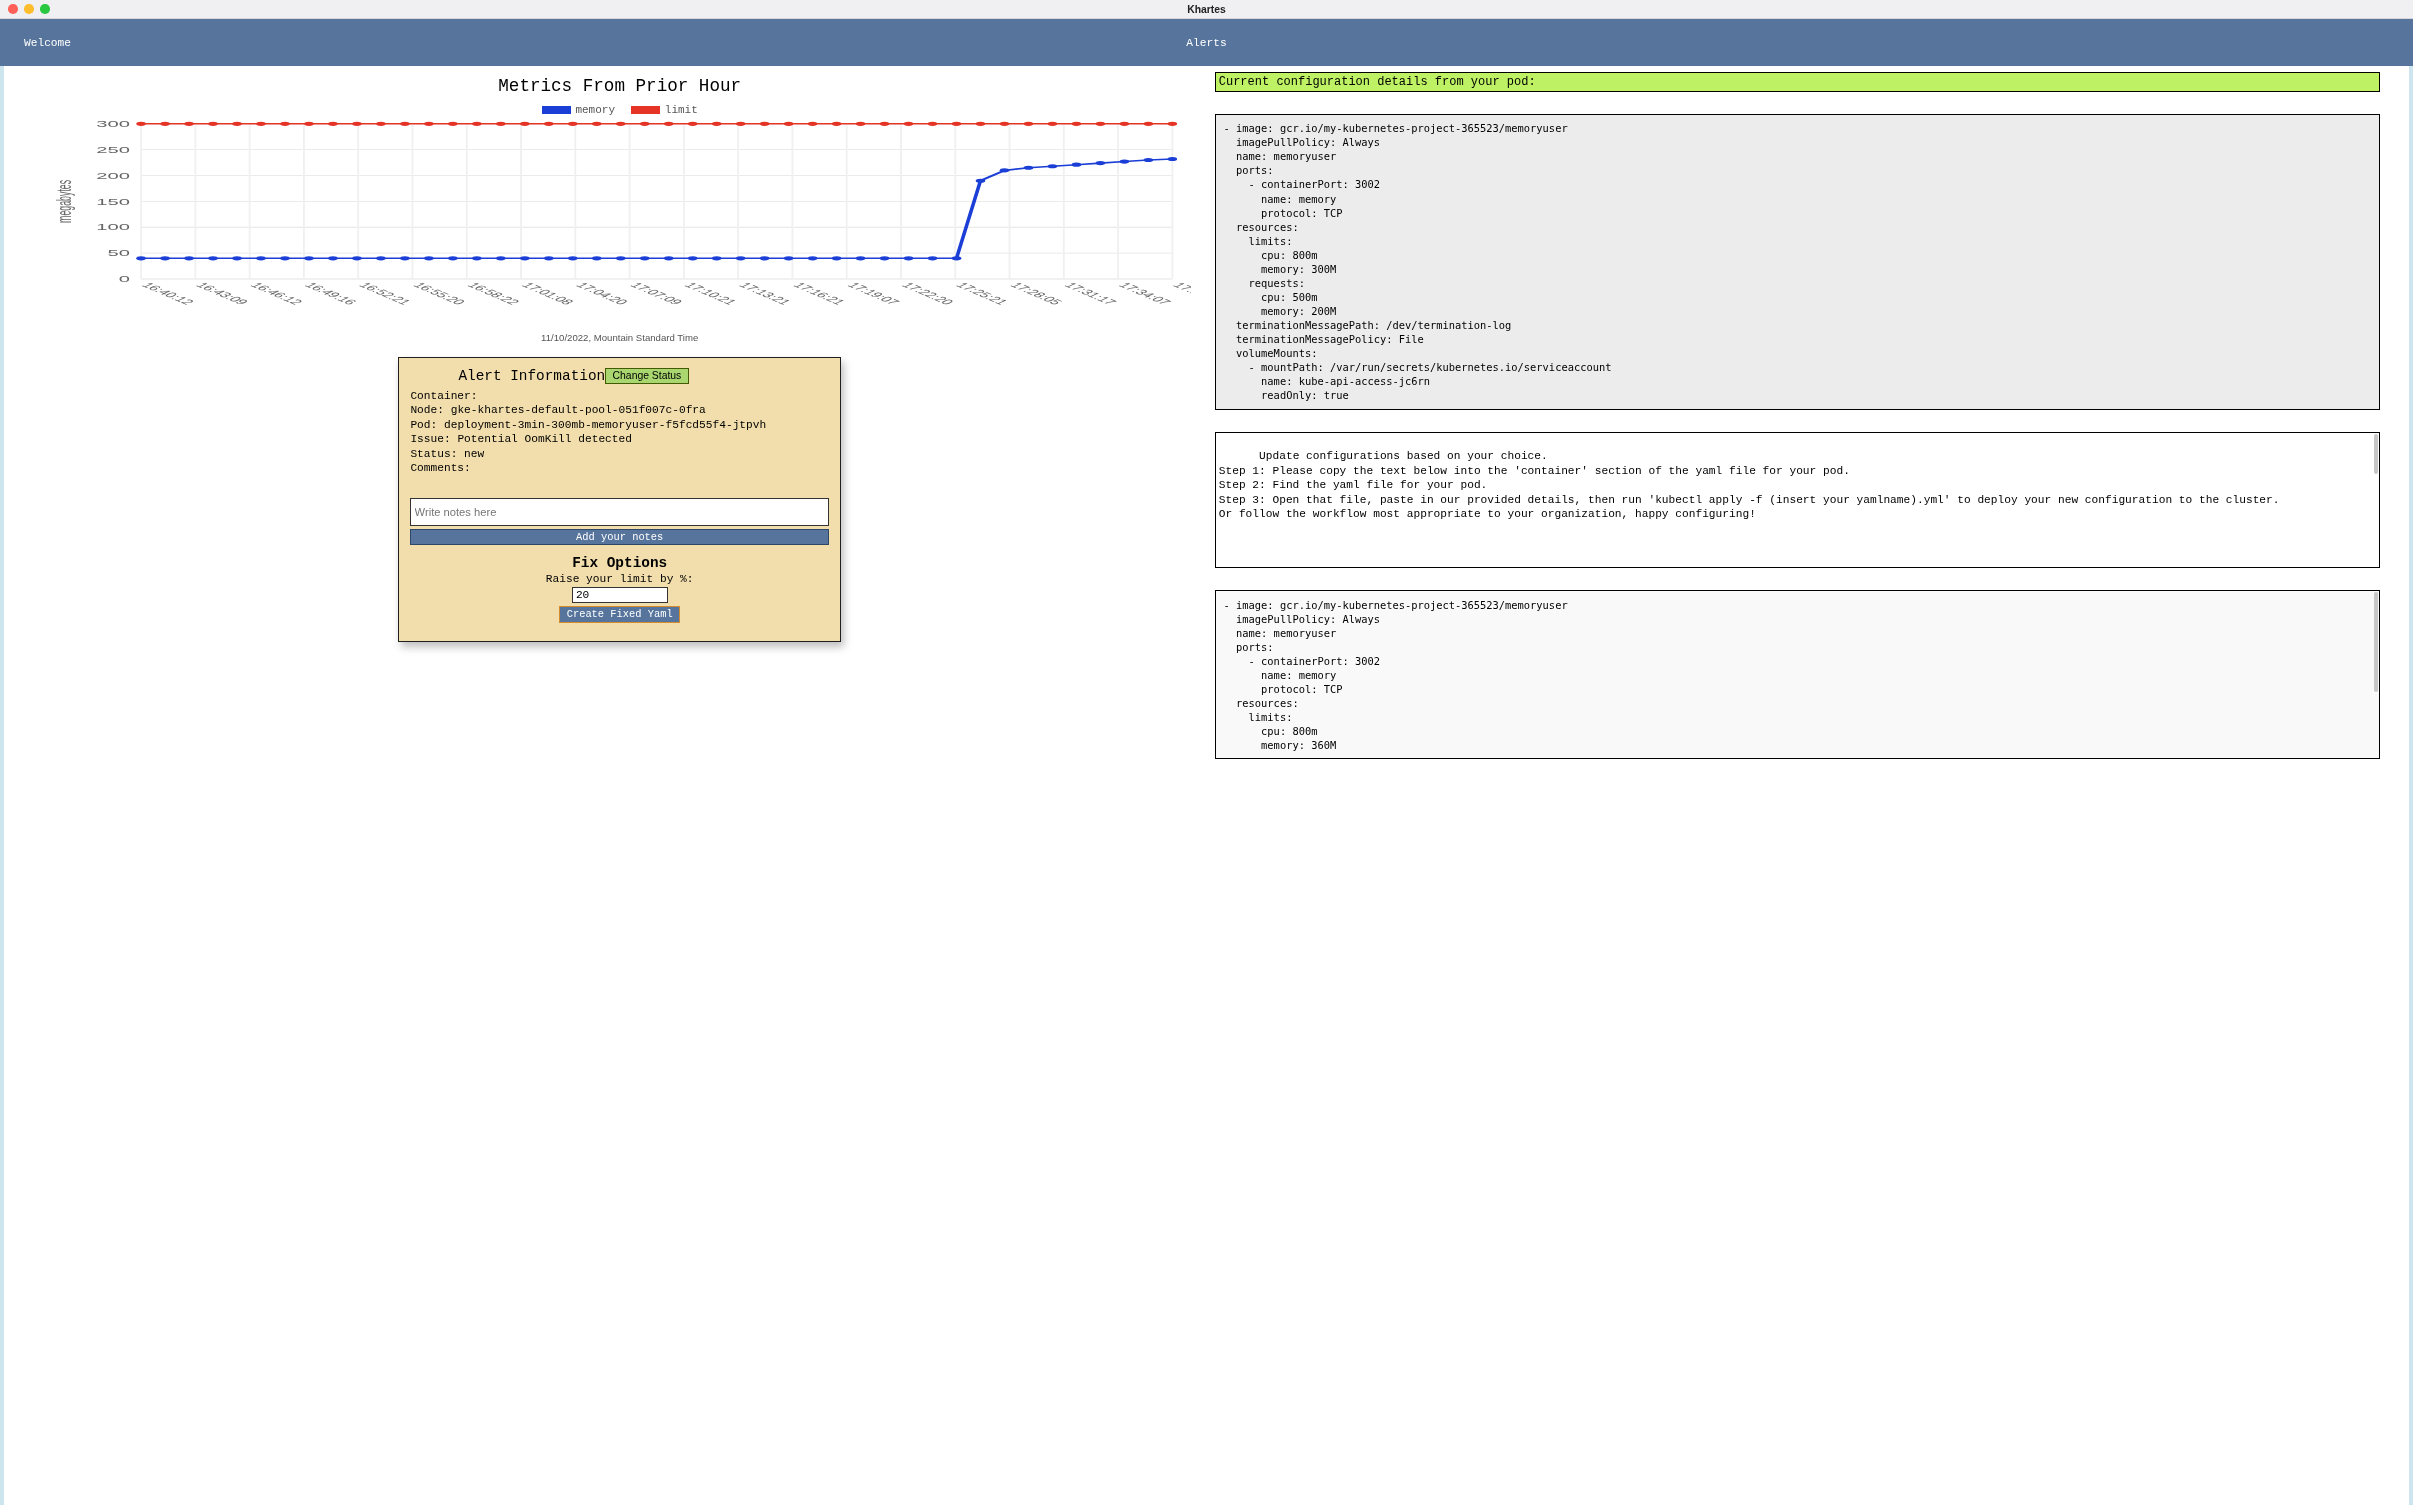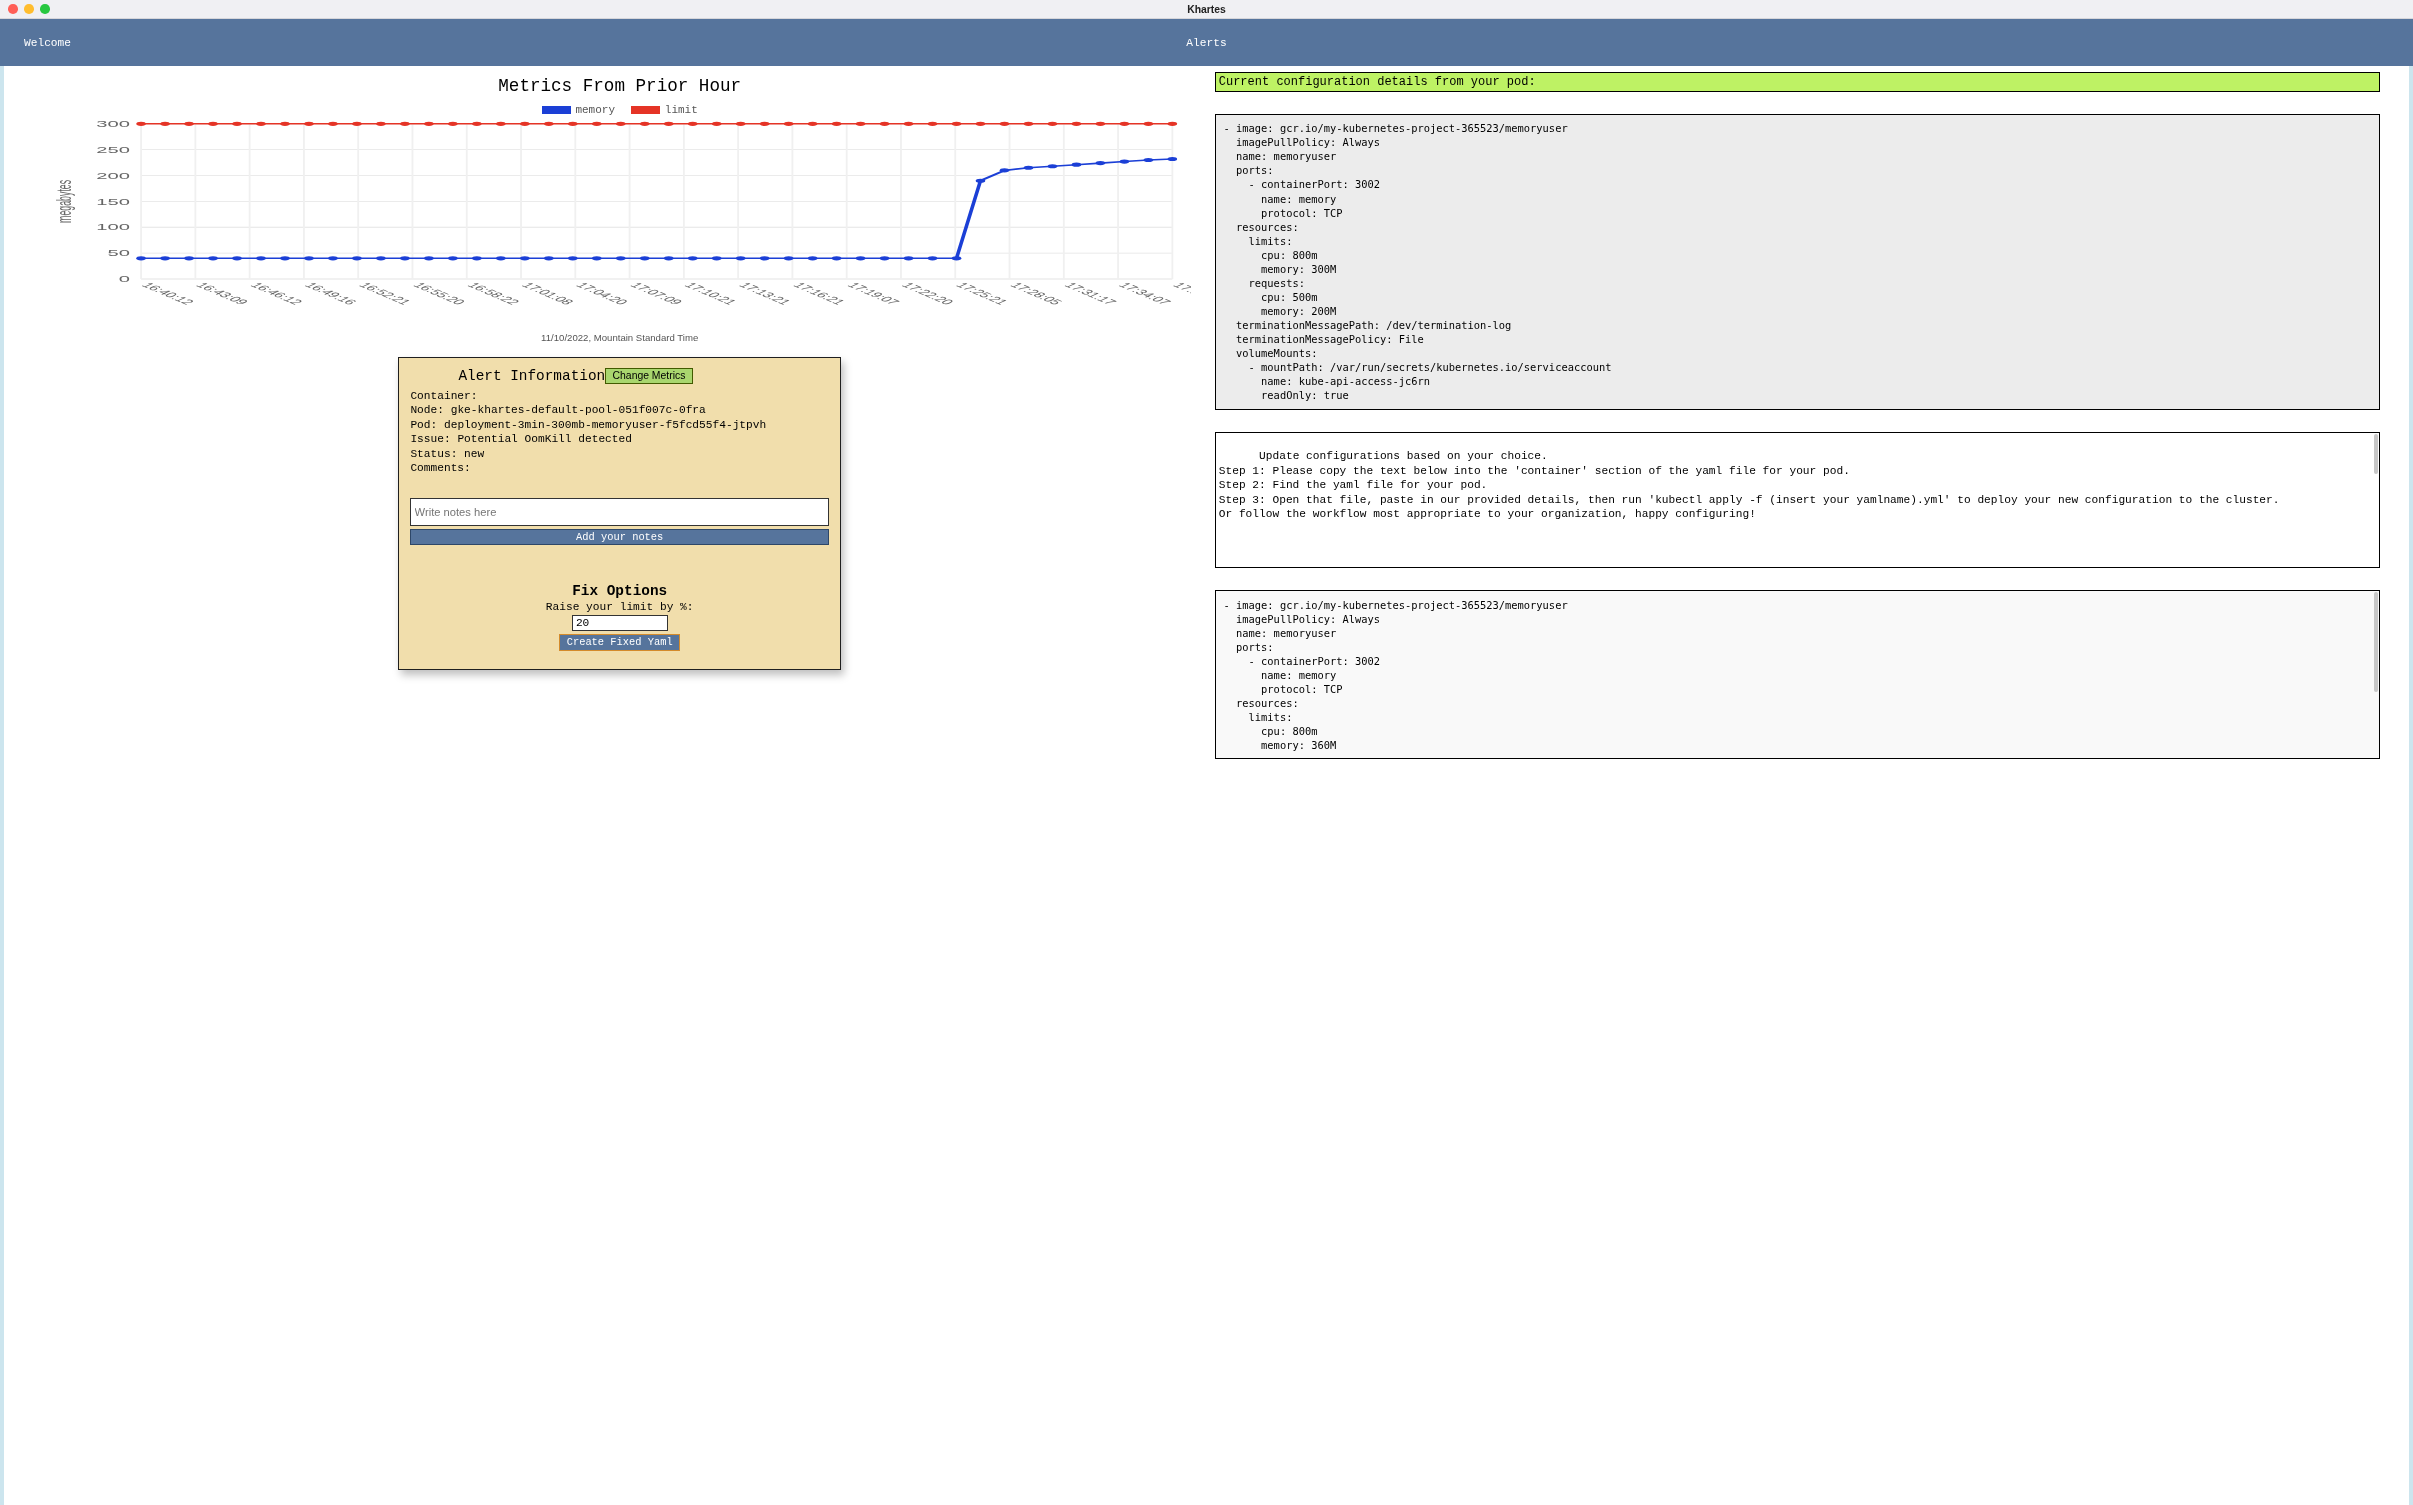--- a/index.html
+++ b/index.html
@@ -85,21 +85,21 @@
   .notes-input {
     width: 100%; margin-top: 22.3px; height: 28px;
     font-family: -apple-system, Helvetica, Arial, sans-serif; font-size: 11.2px;
     padding: 0 3.2px; border: 0.8px solid #333; background: #fff;
   }
   .add-notes-btn {
     display: block; width: 100%; margin-top: 3.2px; height: 16px;
     background: #56749c; color: #fff; border: 0.8px solid #2e4768;
     font-size: 10.4px; cursor: pointer; font-family: inherit;
   }
-  .fix-title { text-align: center; font-size: 14.4px; margin-top: 38px; }
+  .fix-title { text-align: center; font-size: 14.4px; margin-top: 10px; }
   .fix-label { text-align: center; font-size: 11.2px; margin-top: 1.6px; }
   .fix-row { display: flex; flex-direction: column; align-items: center; gap: 3.2px; margin-top: 1.6px; }
   .pct-input { width: 96px; height: 16px; font-size: 11.2px; padding: 0 3.2px; border: 0.8px solid #333; background:#fff; font-family: inherit;}
   .create-yaml {
     background: #56749c; color: #fff;
     border: 1.6px solid #d48b2b; padding: 1.6px 6.4px;
     font-size: 10.4px; cursor: pointer; font-family: inherit; text-align: center;
   }
 
   
@@ -307,21 +307,21 @@
           <circle cx="583.953488372093" cy="6" r="2.6" fill="#e53426"></circle>
           <circle cx="596.9767441860465" cy="6" r="2.6" fill="#e53426"></circle>
           <circle cx="610" cy="6" r="2.6" fill="#e53426"></circle>
         </svg>
     </div>
     <div class="chart-caption">11/10/2022, Mountain Standard Time</div>
 
     <div class="alert-panel">
       <div class="alert-header">
         <h2>Alert Information</h2>
-        <button class="change-status">Change Metrics</button>
+        <button class="change-status">Change Status</button>
       </div>
       <div class="alert-info">
         <div><span>Container:</span> <span></span></div>
         <div><span>Node:</span> <span>gke-khartes-default-pool-051f007c-0fra</span></div>
         <div><span>Pod:</span> <span>deployment-3min-300mb-memoryuser-f5fcd55f4-jtpvh</span></div>
         <div><span>Issue:</span> <span>Potential OomKill detected</span></div>
         <div><span>Status:</span> <span>new</span></div>
         <div><span>Comments:</span> <span></span></div>
       </div>
       <input class="notes-input" placeholder="Write notes here" style="">

